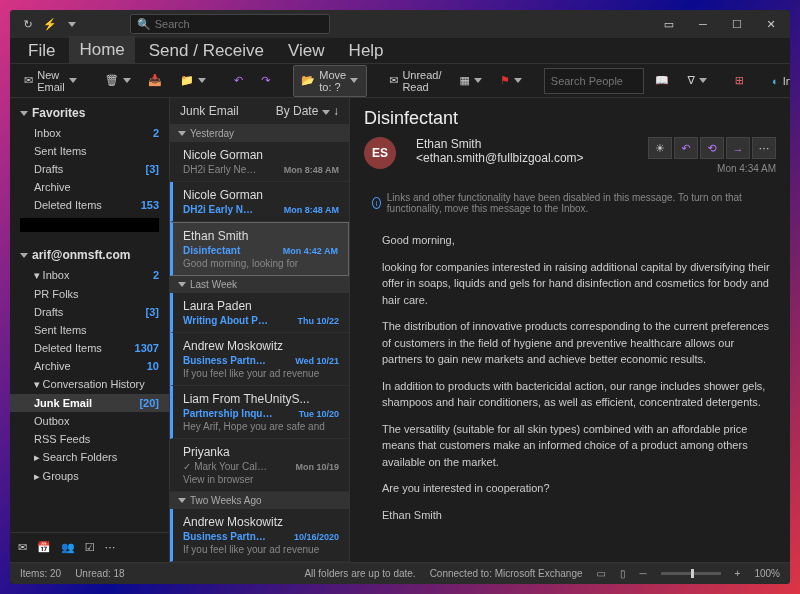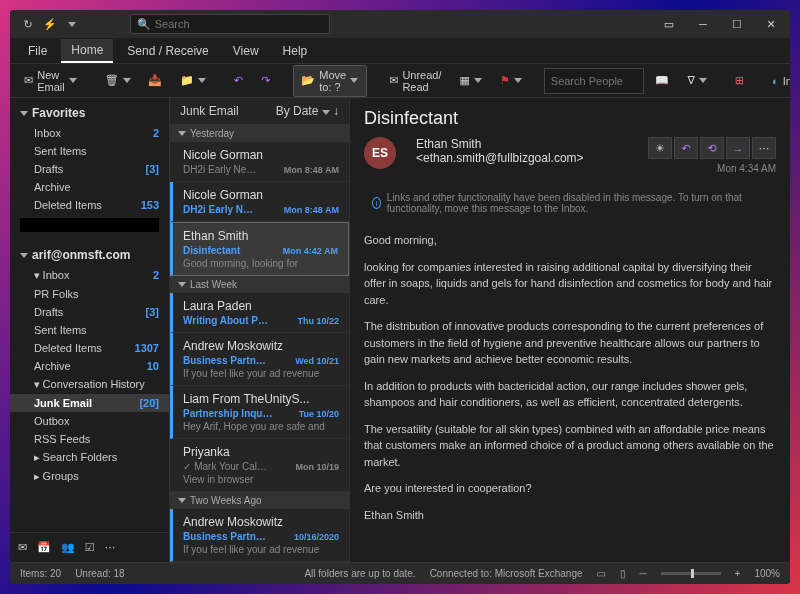--- a/index.html
+++ b/index.html
@@ -5,21 +5,21 @@
 *{margin:0;padding:0;box-sizing:border-box;font-family:'Segoe UI',sans-serif;}
 body{width:800px;height:594px;background:linear-gradient(135deg,#d63384 0%,#0a0a8e 50%,#dc3545 100%);overflow:hidden;}
 .window{position:absolute;top:10px;left:10px;right:10px;bottom:10px;background:#1e1e1e;display:flex;flex-direction:column;color:#ccc;font-size:11px;border-radius:4px;overflow:hidden;}
 .titlebar{height:28px;background:#2b2b2b;display:flex;align-items:center;padding:0 4px;gap:4px;}
 .titlebar .ticons{display:flex;gap:6px;padding:0 6px;}
 .titlebar .search{flex:0 0 200px;height:20px;background:#1a1a1a;border:1px solid #444;border-radius:2px;display:flex;align-items:center;padding:0 6px;gap:4px;margin-left:40px;}
 .titlebar .search input{background:transparent;border:none;color:#aaa;font-size:11px;width:100%;outline:none;}
 .titlebar .spacer{flex:1;}
 .titlebar .winbtn{width:30px;height:28px;display:flex;align-items:center;justify-content:center;color:#ccc;}
 .ribbon-tabs{height:26px;background:#1e1e1e;display:flex;align-items:center;padding:0 8px;gap:4px;border-bottom:1px solid #333;}
-.ribbon-tabs .tab{padding:4px 10px;color:#ccc;font-size:12px;}
+.ribbon-tabs .tab{padding:4px 10px;color:#ccc;font-size:17px;}
 .ribbon-tabs .tab.active{background:#333;border-bottom:2px solid #fff;}
 .ribbon{height:34px;background:#1e1e1e;display:flex;align-items:center;padding:0 8px;gap:6px;border-bottom:1px solid #333;}
 .rbtn{display:flex;align-items:center;gap:4px;padding:3px 6px;color:#ccc;font-size:11px;border-radius:2px;}
 .rsep{width:1px;height:20px;background:#444;margin:0 2px;}
 .ricon{width:16px;height:16px;display:flex;align-items:center;justify-content:center;}
 .moveto{background:#333;border:1px solid #555;padding:3px 8px;}
 .searchppl{width:100px;height:22px;background:#1a1a1a;border:1px solid #444;padding:12px 6px;color:#888;font-size:11px;}
 .main{flex:1;display:flex;overflow:hidden;}
 .nav{width:160px;background:#1e1e1e;border-right:1px solid #333;display:flex;flex-direction:column;overflow-y:auto;}
 .nav-section{padding:4px 0;}
@@ -50,21 +50,21 @@
 .avatar{width:32px;height:32px;border-radius:50%;background:#8b3a3a;display:flex;align-items:center;justify-content:center;color:#fff;font-size:12px;font-weight:600;}
 .meta-info{flex:1;}
 .meta-from{font-size:12px;color:#ddd;}
 .meta-to{font-size:10px;color:#888;}
 .meta-actions{display:flex;gap:2px;}
 .meta-actions .ab{width:24px;height:22px;background:#333;display:flex;align-items:center;justify-content:center;border:1px solid #444;}
 .meta-date{font-size:10px;color:#888;text-align:right;margin-top:4px;}
 .info-bar{margin:6px 14px;padding:4px 8px;font-size:10px;color:#888;display:flex;align-items:center;gap:6px;}
 .info-bar .ii{width:12px;height:12px;border:1px solid #4a9eff;border-radius:50%;display:flex;align-items:center;justify-content:center;color:#4a9eff;font-size:8px;}
 .reading-body{flex:1;padding:8px 14px;font-size:11px;color:#ccc;line-height:1.5;overflow-y:auto;}
-.reading-body p{margin-bottom:10px;}
+.reading-body p{margin-bottom:10px;margin-left:18px;}
 .statusbar{height:22px;background:#2b2b2b;border-top:1px solid #333;display:flex;align-items:center;padding:0 10px;gap:14px;font-size:10px;color:#aaa;}
 .statusbar .sp{flex:1;}
 .zoom-slider{width:60px;height:3px;background:#555;position:relative;}
 .zoom-slider::after{content:'';position:absolute;left:50%;top:-3px;width:3px;height:9px;background:#ccc;}
 .chev{display:inline-block;width:0;height:0;border-left:4px solid transparent;border-right:4px solid transparent;border-top:5px solid #aaa;}
 </style>
 </head>
 <body>
 
 <div class="window">

